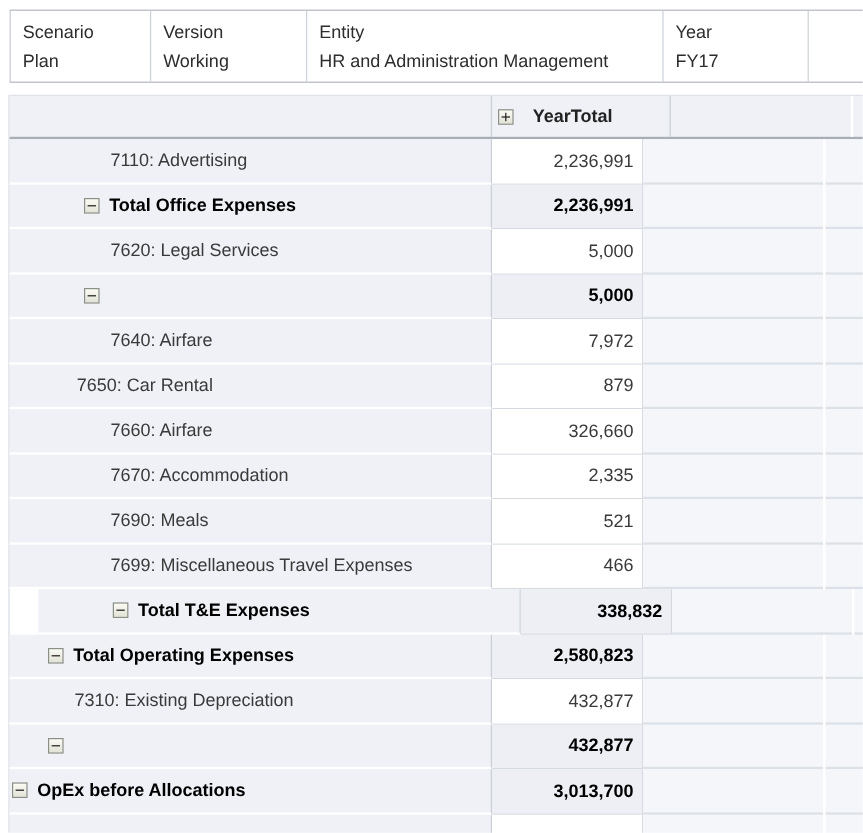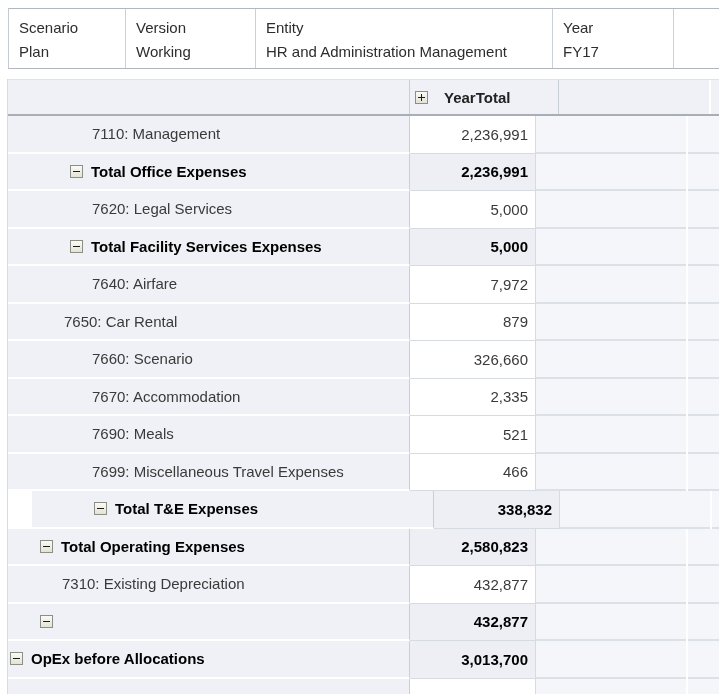--- a/index.html
+++ b/index.html
@@ -140,21 +140,21 @@
     </div>
     <div class="gh-empty"></div>
     <div class="gh-gap"></div>
     <div class="gh-sliver"></div>
   </div>
 
   <div id="rows">
       <div class="row">
     <div class="cell-label" style="padding-left: 84px;">
 
-      <span class="lbl">7110: Management</span>
+      <span class="lbl">7110: Advertising</span>
     </div>
     <div class="cell-value">2,236,991</div>
     <div class="cell-empty"></div>
     <div class="cell-gap"></div>
     <div class="cell-sliver"></div>
   </div>
       <div class="row total">
     <div class="cell-label" style="padding-left: 62px;">
       <span class="expander"></span>
       <span class="lbl">Total Office Expenses</span>
@@ -170,21 +170,20 @@
       <span class="lbl">7620: Legal Services</span>
     </div>
     <div class="cell-value">5,000</div>
     <div class="cell-empty"></div>
     <div class="cell-gap"></div>
     <div class="cell-sliver"></div>
   </div>
       <div class="row total">
     <div class="cell-label" style="padding-left: 62px;">
       <span class="expander"></span>
-      <span class="lbl">Total Facility Services Expenses</span>
     </div>
     <div class="cell-value">5,000</div>
     <div class="cell-empty"></div>
     <div class="cell-gap"></div>
     <div class="cell-sliver"></div>
   </div>
       <div class="row">
     <div class="cell-label" style="padding-left: 84px;">
 
       <span class="lbl">7640: Airfare</span>
@@ -200,21 +199,21 @@
       <span class="lbl">7650: Car Rental</span>
     </div>
     <div class="cell-value">879</div>
     <div class="cell-empty"></div>
     <div class="cell-gap"></div>
     <div class="cell-sliver"></div>
   </div>
       <div class="row">
     <div class="cell-label" style="padding-left: 84px;">
 
-      <span class="lbl">7660: Scenario</span>
+      <span class="lbl">7660: Airfare</span>
     </div>
     <div class="cell-value">326,660</div>
     <div class="cell-empty"></div>
     <div class="cell-gap"></div>
     <div class="cell-sliver"></div>
   </div>
       <div class="row">
     <div class="cell-label" style="padding-left: 84px;">
 
       <span class="lbl">7670: Accommodation</span>

